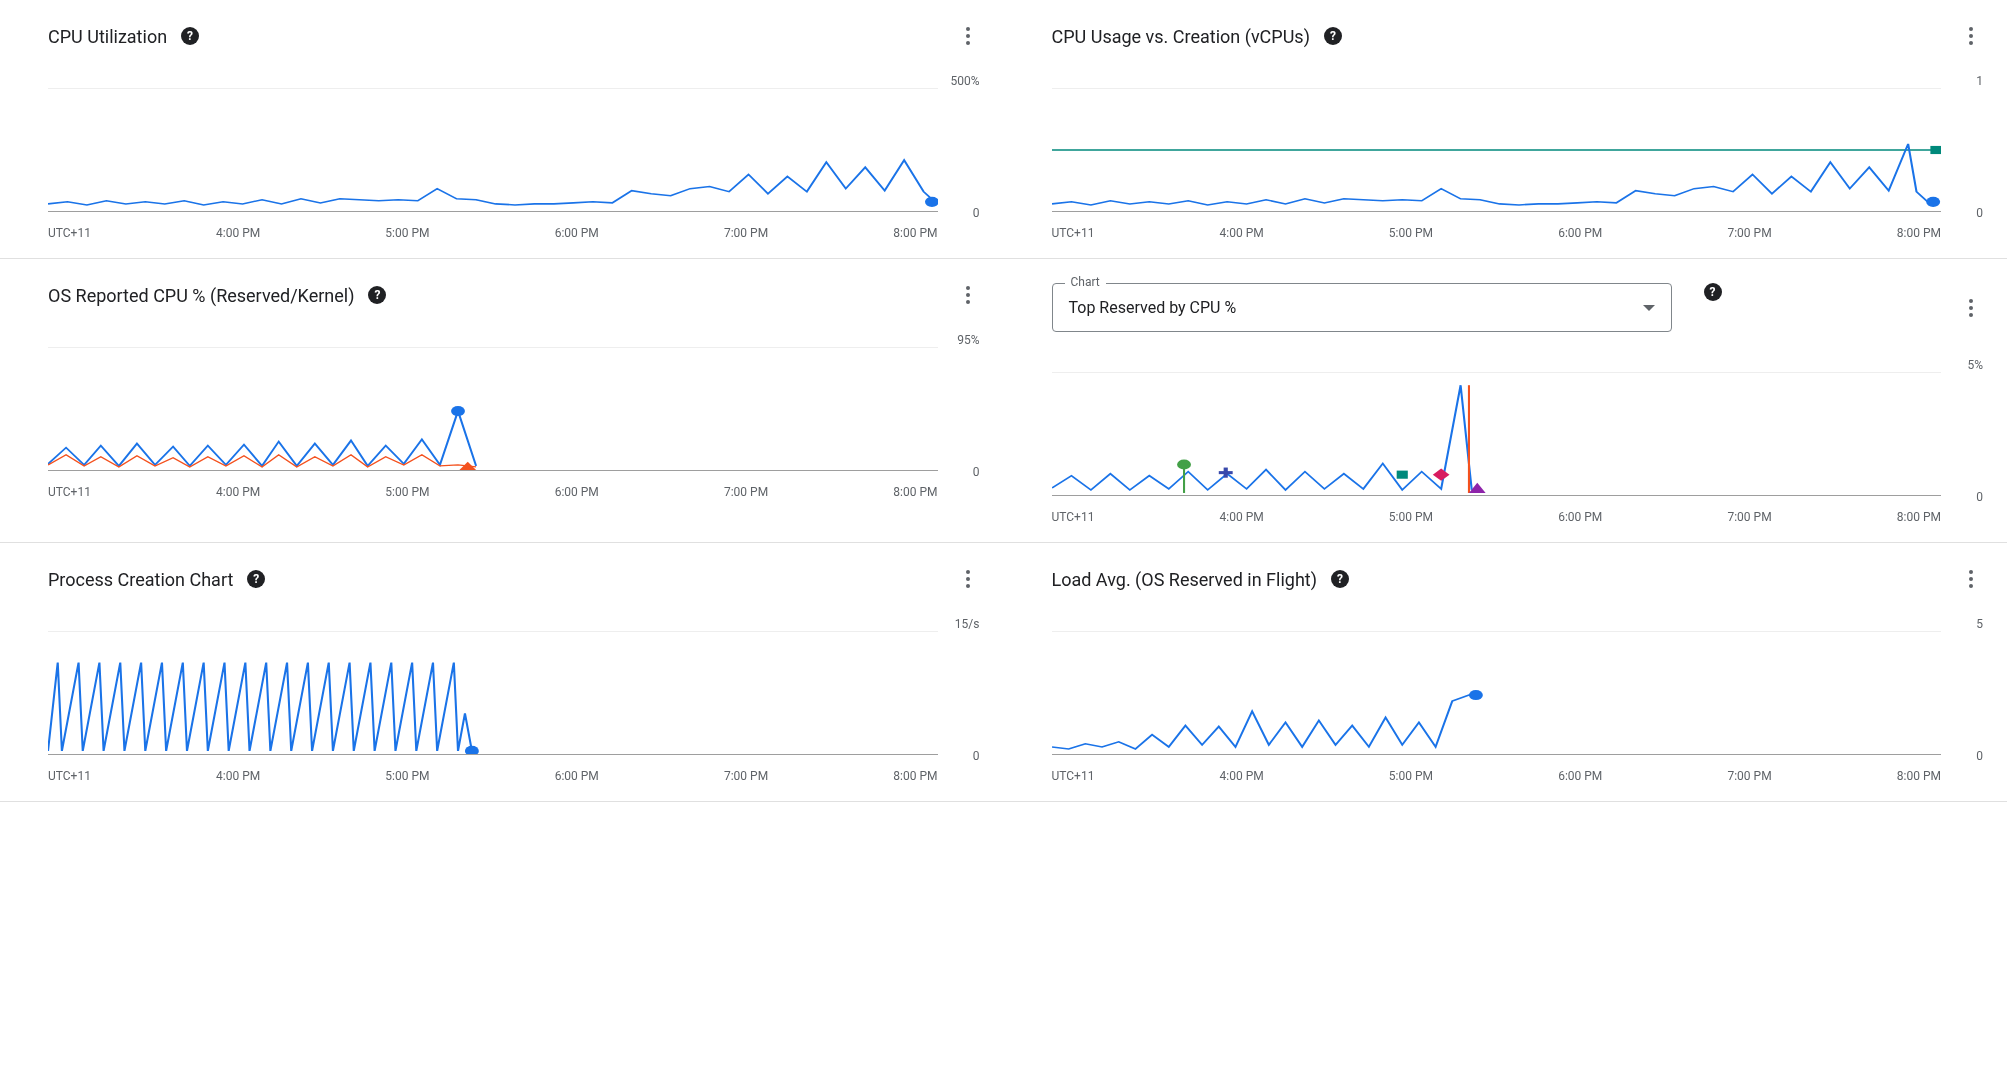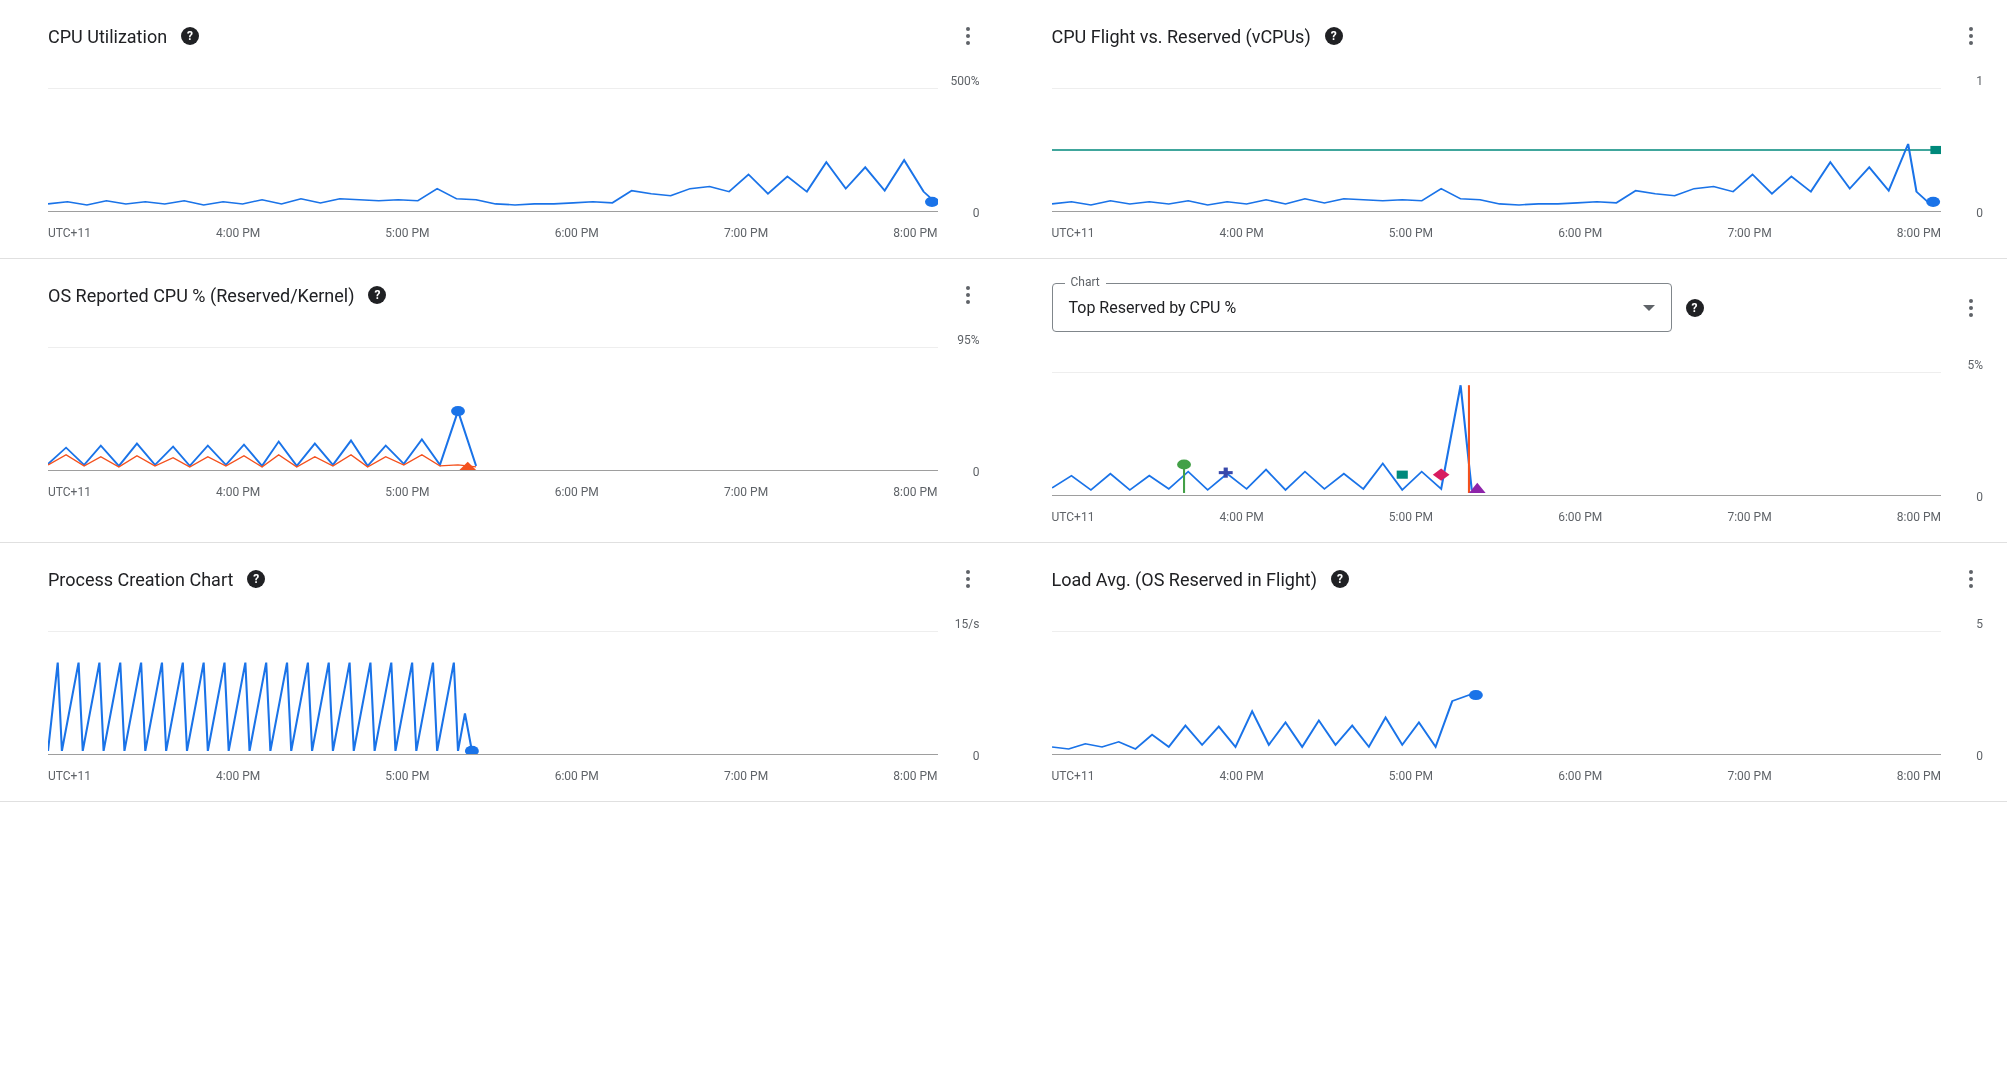--- a/index.html
+++ b/index.html
@@ -18,21 +18,21 @@
 .plot { position: absolute; left: 0; right: 42px; top: 8px; bottom: 28px; border-top: 1px solid #eee; border-bottom: 1px solid #9e9e9e; }
 .x-axis { position: absolute; left: 0; right: 42px; bottom: 0; display: flex; justify-content: space-between; font-size: 12px; color: #5f6368; }
 .x-axis span { white-space: nowrap; }
 svg.spark { width: 100%; height: 100%; display: block; }
 .marker-circle { fill: #1a73e8; }
 .dropdown-wrap { position: relative; border: 1px solid #80868b; border-radius: 4px; padding: 14px 16px; width: 620px; display: flex; align-items: center; justify-content: space-between; cursor: pointer; }
 .dropdown-label { position: absolute; top: -9px; left: 12px; background: #fff; padding: 0 6px; font-size: 12px; color: #5f6368; }
 .dropdown-value { font-size: 16px; color: #202124; }
 .dropdown-caret { width: 0; height: 0; border-left: 6px solid transparent; border-right: 6px solid transparent; border-top: 6px solid #5f6368; }
 .panel-header-select { display: flex; align-items: center; justify-content: space-between; margin-bottom: 16px; gap: 16px; }
-.select-help-group { display: flex; align-items: center; gap: 14px; }
+.select-help-group { display: flex; align-items: flex-start; gap: 32px; }
 </style>
 </head>
 <body>
 
 <div class="dashboard">
 
   <div class="panel">
     <div class="panel-header">
       <div class="panel-title-group">
         <span class="panel-title">CPU Utilization</span>
@@ -60,21 +60,21 @@
           <span>6:00 PM</span>
           <span>7:00 PM</span>
           <span>8:00 PM</span>
       </div>
     </div>
   </div>
 
   <div class="panel">
     <div class="panel-header">
       <div class="panel-title-group">
-        <span class="panel-title">CPU Flight vs. Reserved (vCPUs)</span>
+        <span class="panel-title">CPU Usage vs. Creation (vCPUs)</span>
         <span class="help-icon">?</span>
       </div>
       <div class="kebab">
           <span></span>
           <span></span>
           <span></span>
         </div>
     </div>
     <div class="chart-area">
       <span class="y-label-top">1</span>

